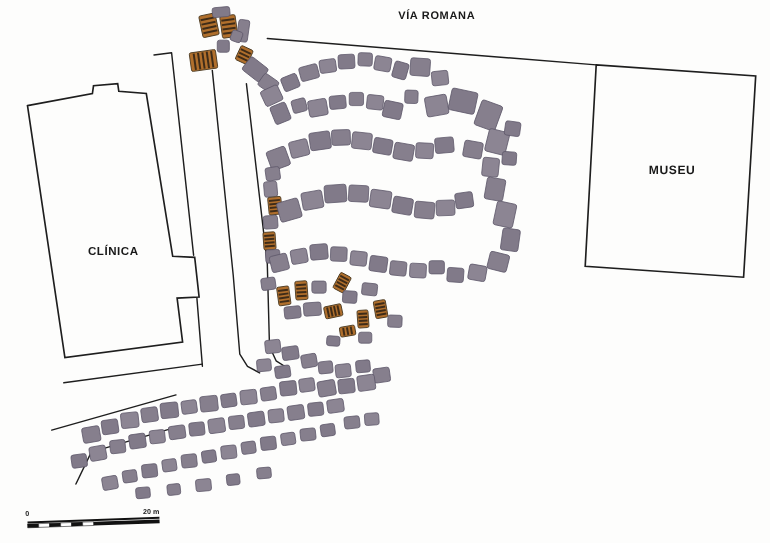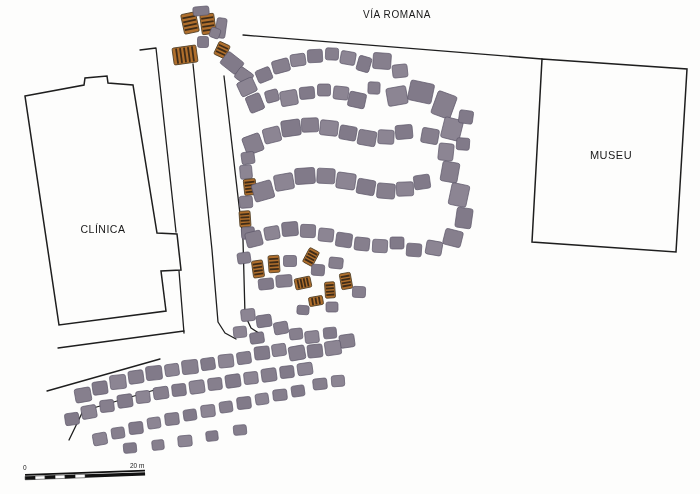--- a/index.html
+++ b/index.html
@@ -2,21 +2,21 @@
 <html><head>
 <meta charset="utf-8">
 <style>
   html,body{margin:0;padding:0;background:#ffffff;}
   .stage{
     position:relative;width:700px;height:494px;
     background:#fdfdfc;overflow:hidden;
     font-family:"Liberation Sans",sans-serif;
   }
   .stage svg{position:absolute;left:0;top:0;}
-  .lbl{position:absolute;color:#191919;white-space:nowrap;font-weight:normal;}
+  .lbl{position:absolute;color:#191919;white-space:nowrap;font-weight:bold;}
   .lbl-via{left:397px;top:9px;transform:translateX(-50%);font-size:10px;letter-spacing:0.6px;}
   .lbl-clinica{left:103px;top:223px;transform:translateX(-50%);font-size:10.5px;letter-spacing:0.5px;}
   .lbl-museu{left:611px;top:149px;transform:translateX(-50%);font-size:11px;letter-spacing:0.5px;}
   .lbl-s0{left:23px;top:464px;font-size:6.5px;}
   .lbl-s20{left:130px;top:462px;font-size:6.5px;}
 </style>
 </head>
 <body>
 
 <div class="stage">

